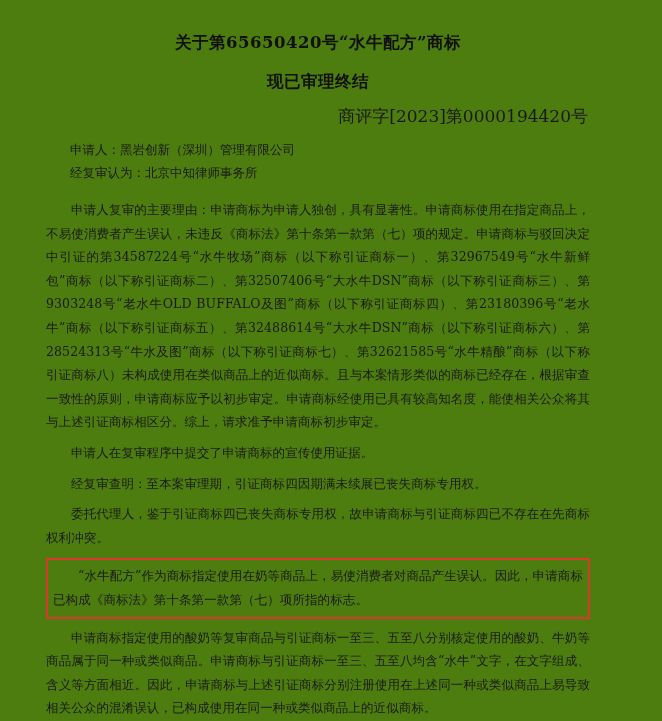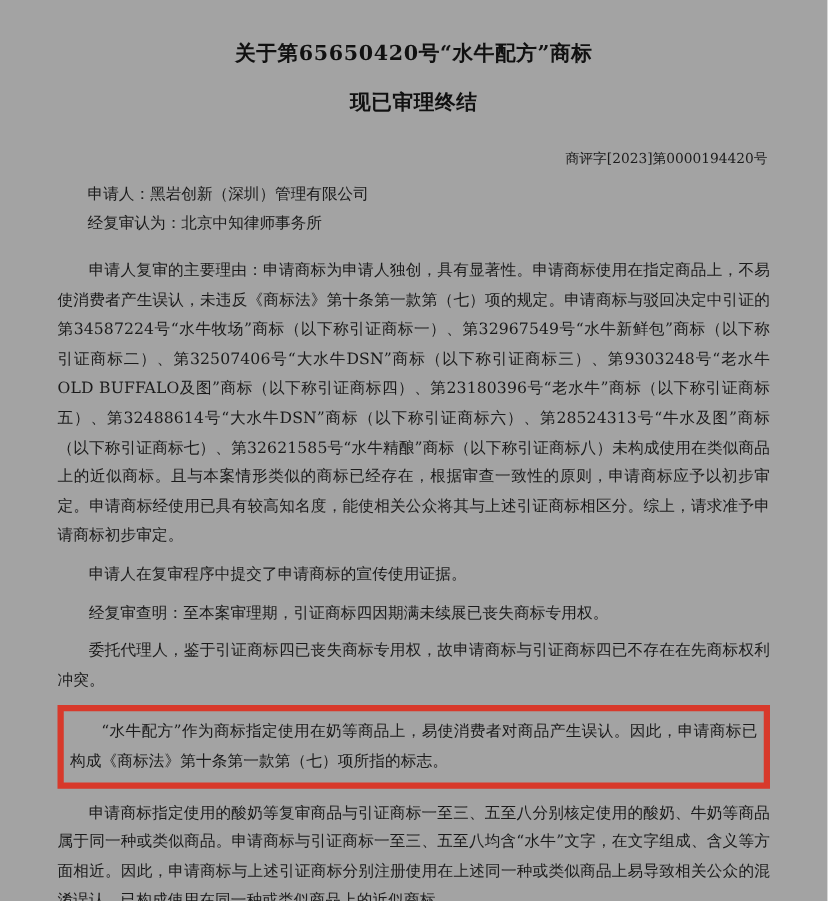--- a/index.html
+++ b/index.html
@@ -12,70 +12,69 @@
     height: 721px;
     font-family: "DejaVu Serif", "Liberation Serif", serif;
     color: #1a1a1a;
     overflow: hidden;
   }
   .page {
     position: relative;
     width: 662px;
     height: 721px;
     box-sizing: border-box;
-    padding: 22px 46px 0 46px;
-    background: #a3a3a3;
+    padding: 22px 72px 0 46px;
+    background: #4d7c0f;
   }
   .title-block {
     text-align: center;
     margin-top: 6px;
   }
   .title-line {
     font-size: 16.5px;
     font-weight: bold;
     letter-spacing: 0.5px;
     line-height: 30px;
     color: #111;
   }
   .title-line.second {
     margin-top: 9px;
   }
   .doc-number {
     text-align: right;
-    font-size: 11px;
-    margin-top: 22px;
+    font-size: 17px;
+    margin-top: 8px;
     margin-right: 2px;
     color: #1a1a1a;
   }
   .party-block {
     margin-top: 10px;
   }
   .party-row {
     font-size: 12.5px;
     line-height: 23px;
     text-indent: 24px;
-    font-family: Liberation Serif, serif;
   }
   .body-block {
     margin-top: 14px;
   }
   p.para {
     margin: 0;
     font-size: 12.5px;
     line-height: 23.6px;
     text-align: justify;
     text-justify: inter-ideograph;
     text-indent: 25px;
     letter-spacing: 0.1px;
   }
   p.para + p.para {
     margin-top: 7px;
   }
   .highlight-box {
-    border: 5px solid #eab308;
+    border: 2px solid #eab308;
     margin-top: 9px;
     margin-bottom: 7px;
     padding: 4px 5px 5px 5px;
     box-sizing: border-box;
   }
   .highlight-box p.para {
     text-indent: 25px;
     margin: 0;
     line-height: 23.6px;
   }

